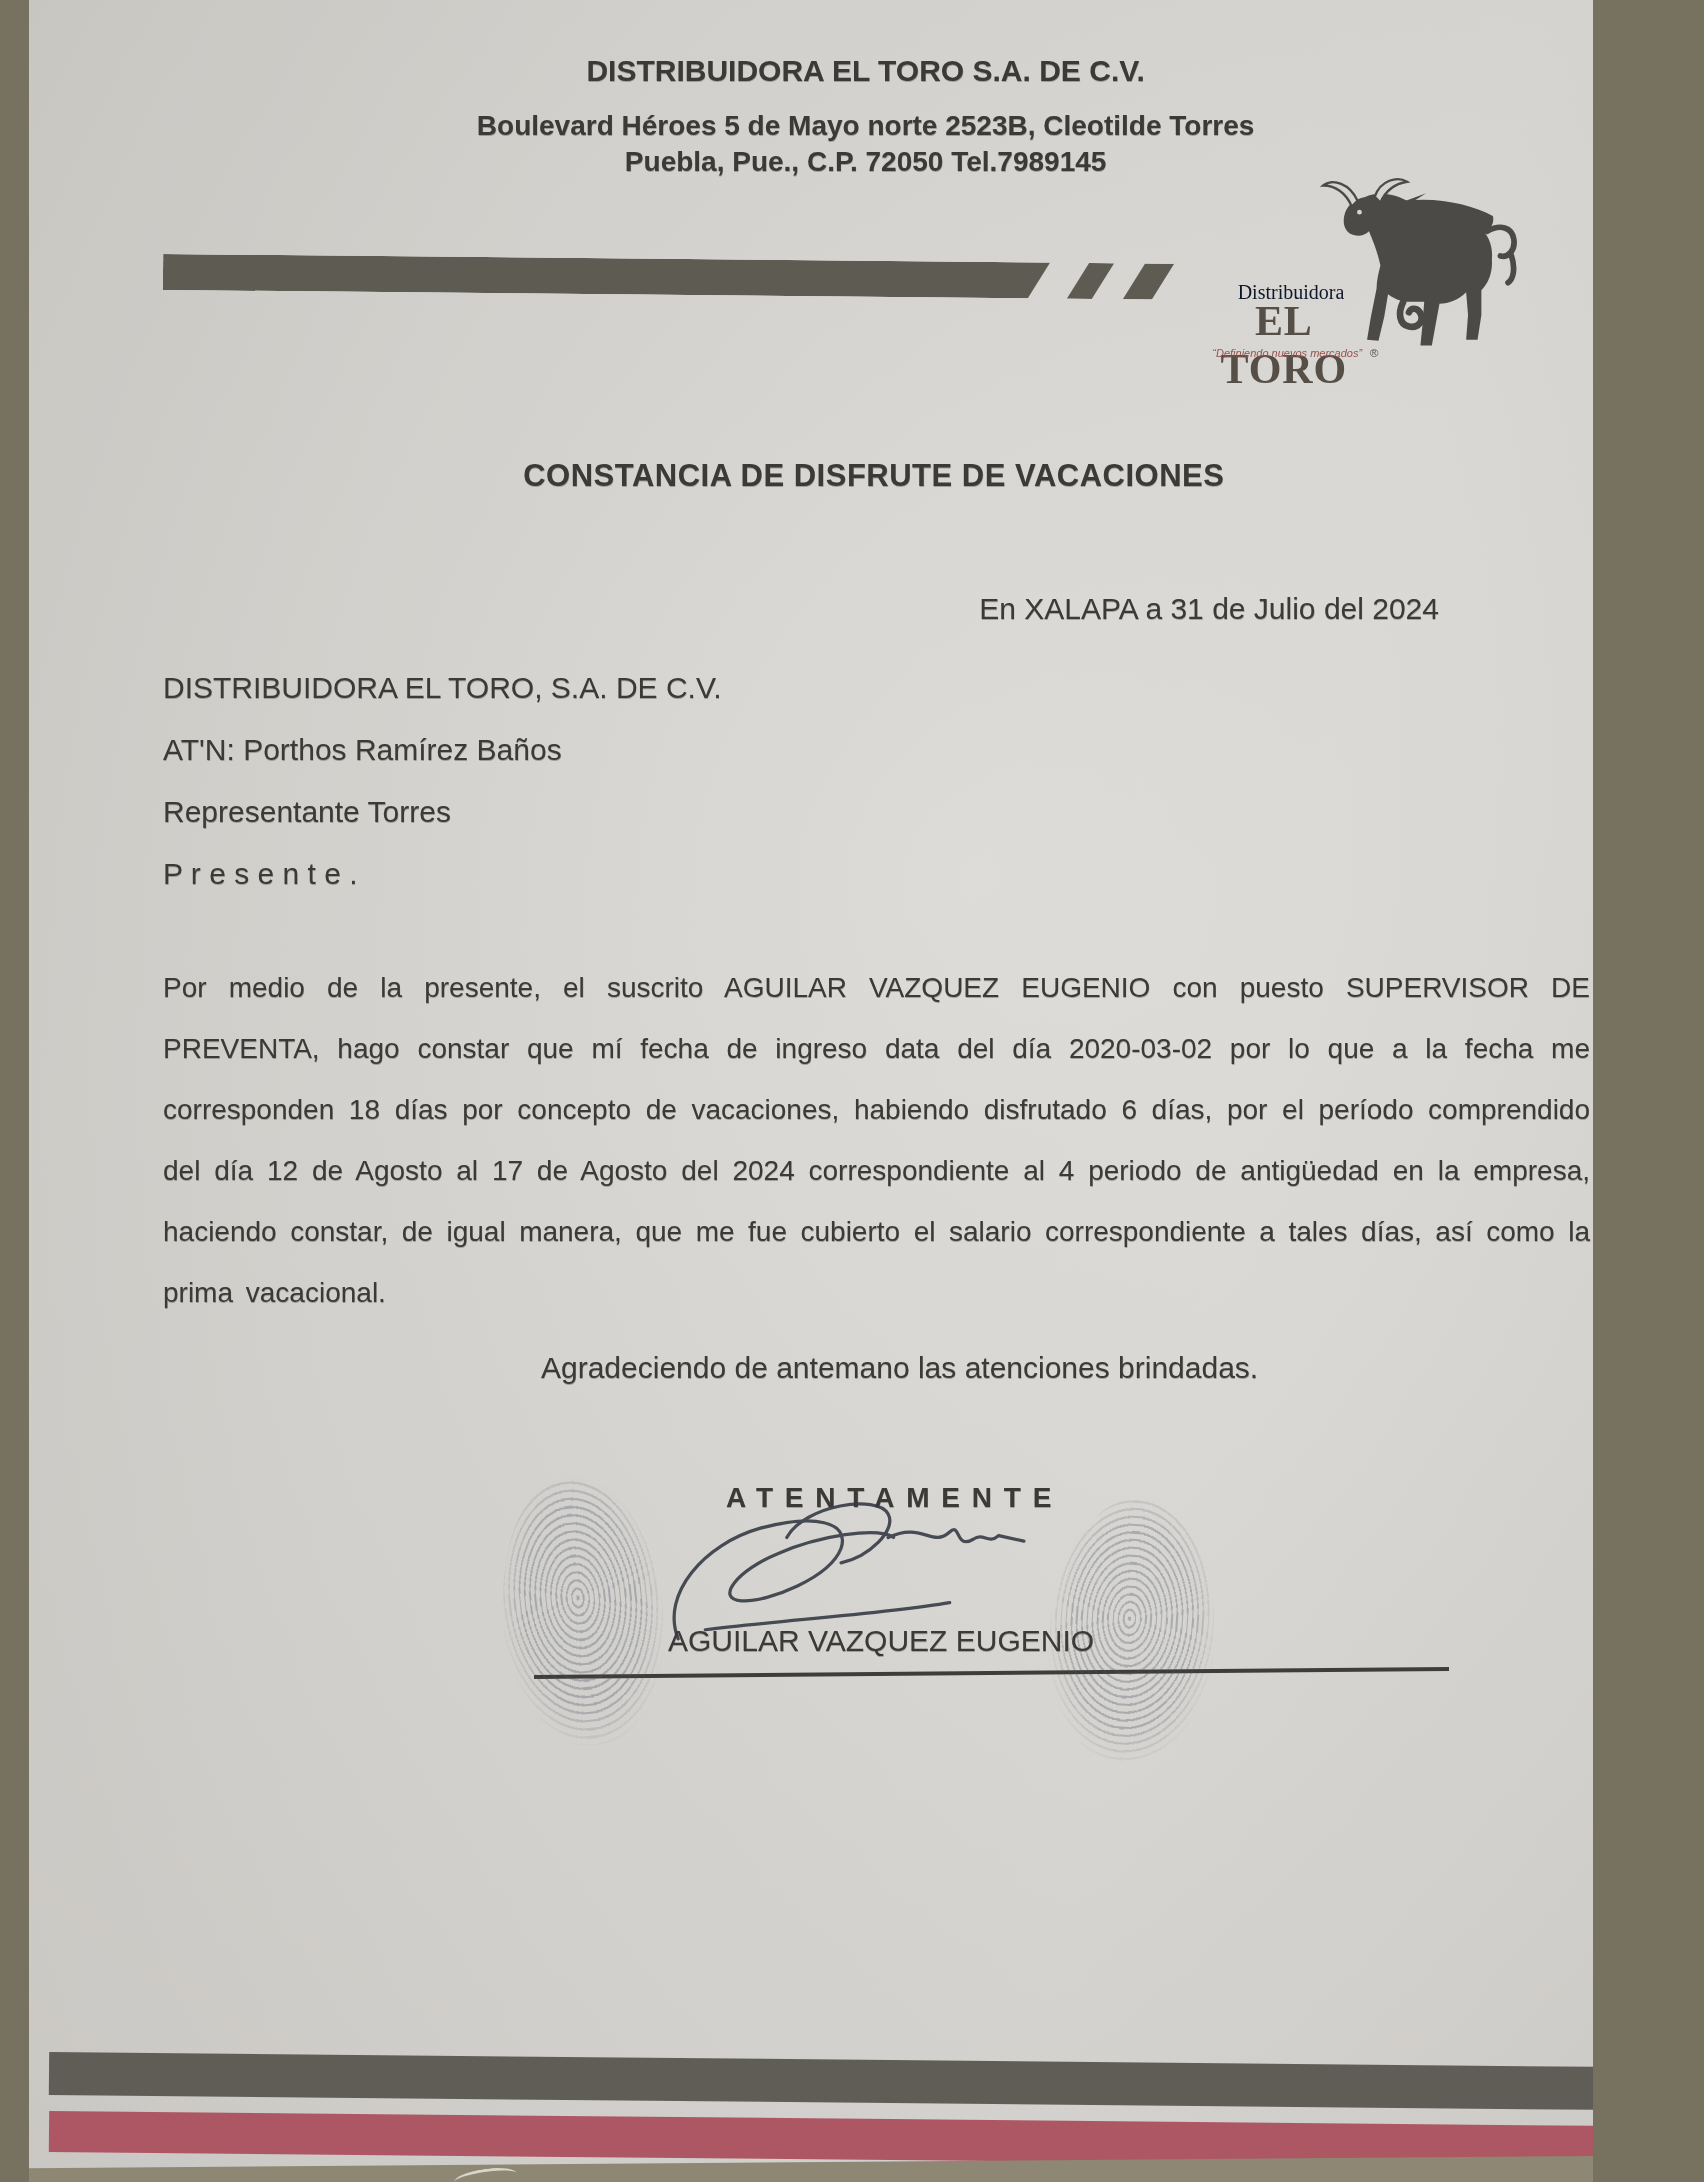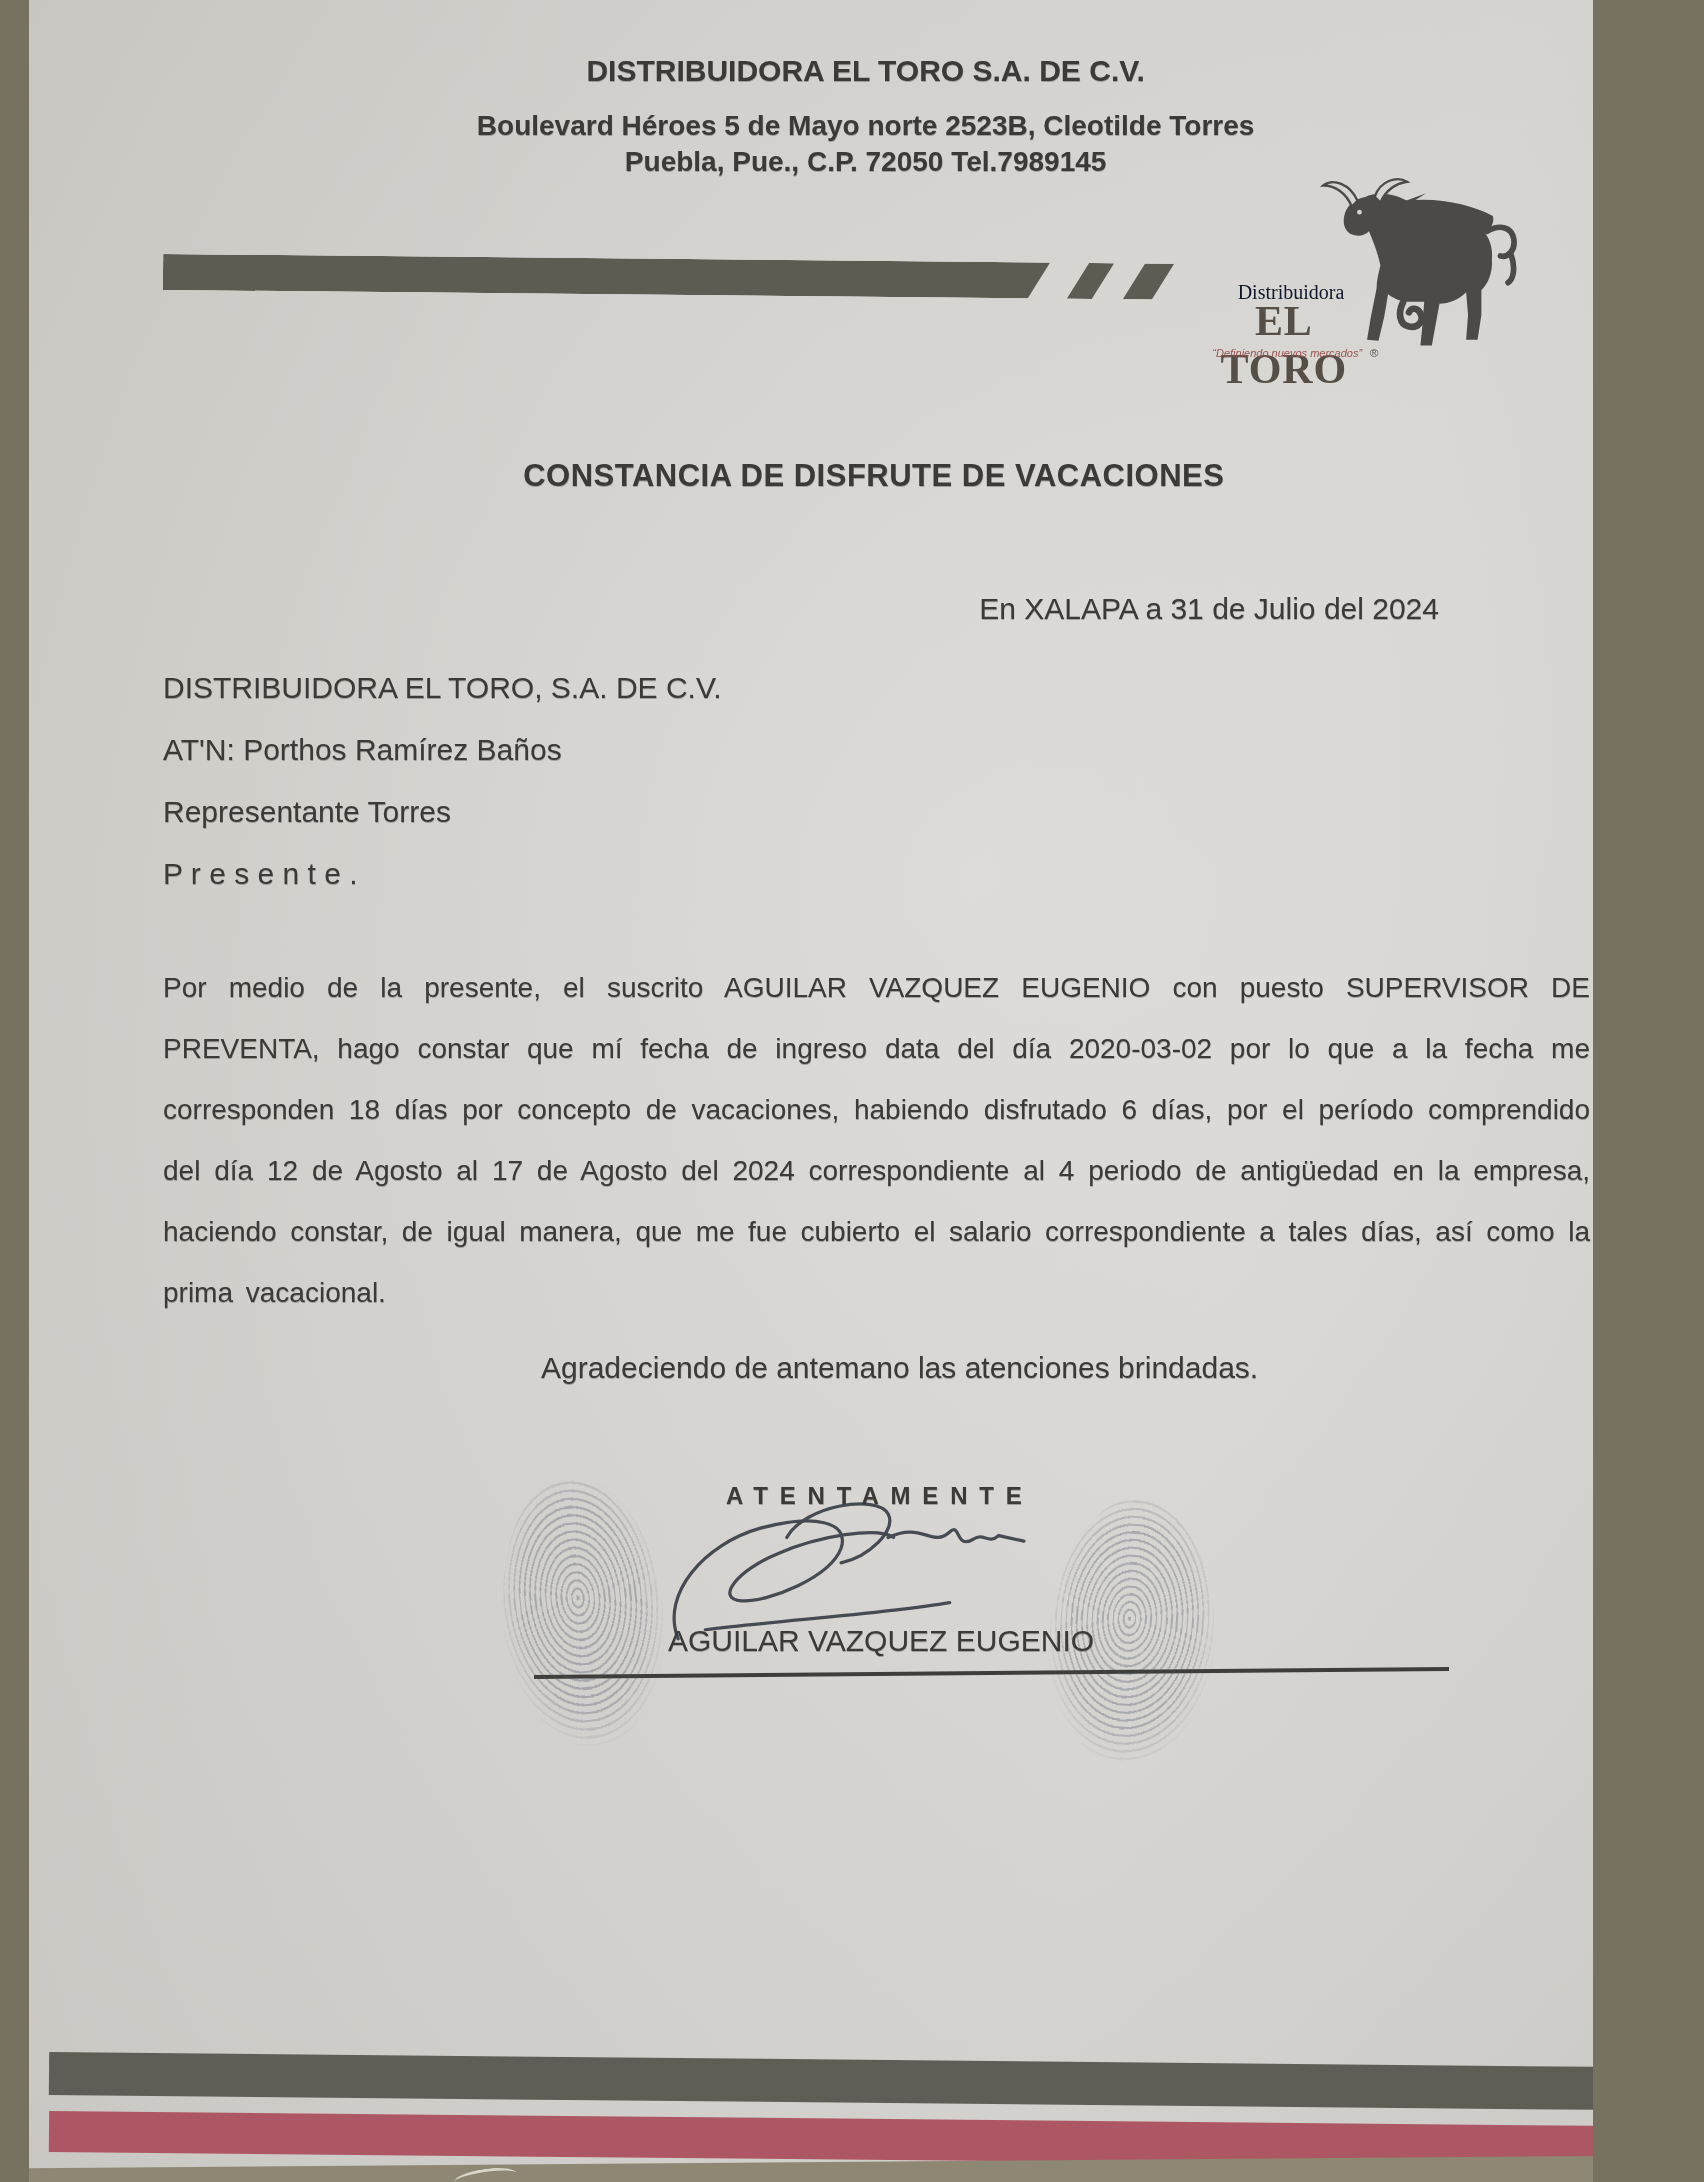--- a/index.html
+++ b/index.html
@@ -37,21 +37,21 @@
   
   .title{top:458px;left:-7.2px;width:1704px;text-align:center;
          font-size:31px;font-weight:700;letter-spacing:0.5px;}
   .dateline{top:592px;right:154px;font-size:30px;}
   .recipient{left:134px;top:671px;font-size:30px;}
   .recipient div{height:62px;}
   .body-par{left:134px;top:957px;width:1427px;margin:0;font-size:28px;line-height:61px;
             text-align:justify;word-spacing:5px;}
   .closing{left:512px;top:1351px;font-size:30px;}
   
-  .atent{left:697px;top:1482px;font-size:24px;font-weight:700;letter-spacing:11.8px;z-index:4;}
+  .atent{left:697px;top:1482px;font-size:28px;font-weight:700;letter-spacing:11.8px;z-index:4;}
   .sig-svg{left:622px;top:1494px;width:391px;height:181px;z-index:6;}
   .sig-name{left:626px;top:1624px;width:452px;text-align:center;font-size:30px;z-index:5;}
   .sig-line{left:505px;top:1671px;width:915px;height:3.6px;background:#3e3d3a;
             transform:rotate(-0.5deg);z-index:2;}
   .thumbprint{border-radius:48% 52% 50% 50% / 58% 55% 44% 46%;opacity:0.78;z-index:3;
     background:repeating-radial-gradient(ellipse closest-side at 48% 45%,
        rgba(72,80,100,0.42) 0px,rgba(72,80,100,0.42) 1.5px,
        rgba(72,80,100,0.02) 1.5px,rgba(72,80,100,0.02) 5.2px);
     -webkit-mask:radial-gradient(ellipse at 50% 48%,#000 52%,transparent 73%);
             mask:radial-gradient(ellipse at 50% 48%,#000 52%,transparent 73%);

